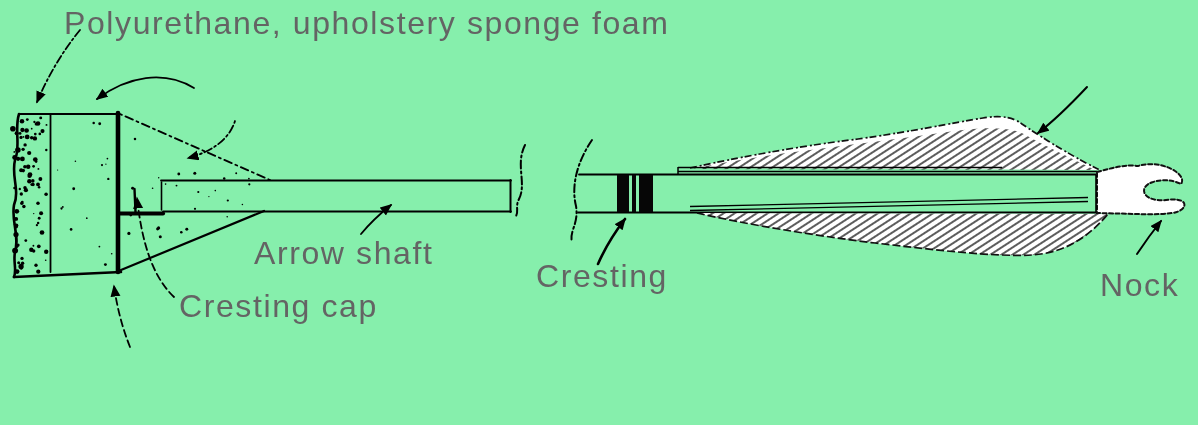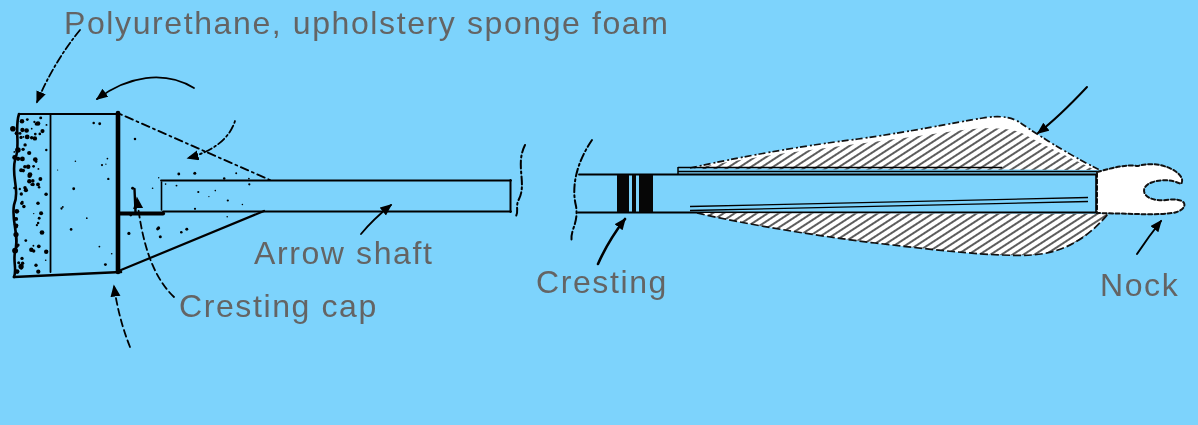--- a/index.html
+++ b/index.html
@@ -1,19 +1,19 @@
 <!DOCTYPE html>
 <html><head>
 <meta charset="utf-8">
 <style>
   html,body{margin:0;padding:0;background:#ffffff;}
   #stage{
     position:relative;
     width:1198px;height:425px;
-    background:#7dd3fc;
+    background:#86efac;
     overflow:hidden;
     font-family:"Liberation Sans", sans-serif;
   }
   #fig{position:absolute;left:0;top:0;}
   .lbl{
     position:absolute;
     font-size:32px;
     line-height:1;
     letter-spacing:1.6px;
     color:#646464;
@@ -263,16 +263,16 @@
         <circle cx="195.0" cy="208.8" r="1.09"></circle>
         <circle cx="242.4" cy="204.4" r="0.76"></circle>
         <circle cx="135.0" cy="139.0" r="1.28"></circle>
         <circle cx="227.2" cy="216.7" r="0.79"></circle>
       </g>
   </svg>
 
   <div class="lbl" style="left:64px;top:7px">Polyurethane, upholstery sponge foam</div>
   <div class="lbl" style="left:254px;top:237px">Arrow shaft</div>
   <div class="lbl" style="left:179px;top:290px">Cresting cap</div>
-  <div class="lbl" style="left:536px;top:266px">Cresting</div>
+  <div class="lbl" style="left:536px;top:260px">Cresting</div>
   <div class="lbl" style="left:1100px;top:269px">Nock</div>
 
 </div>
 
 </body></html>

